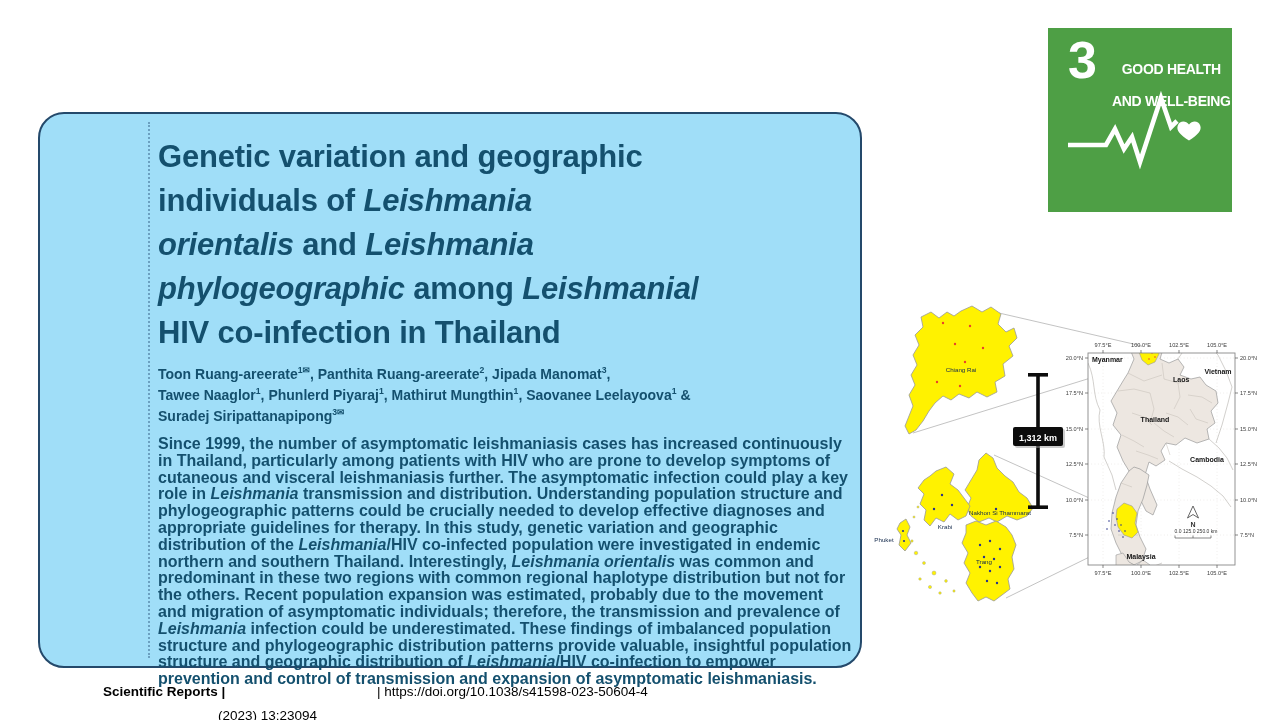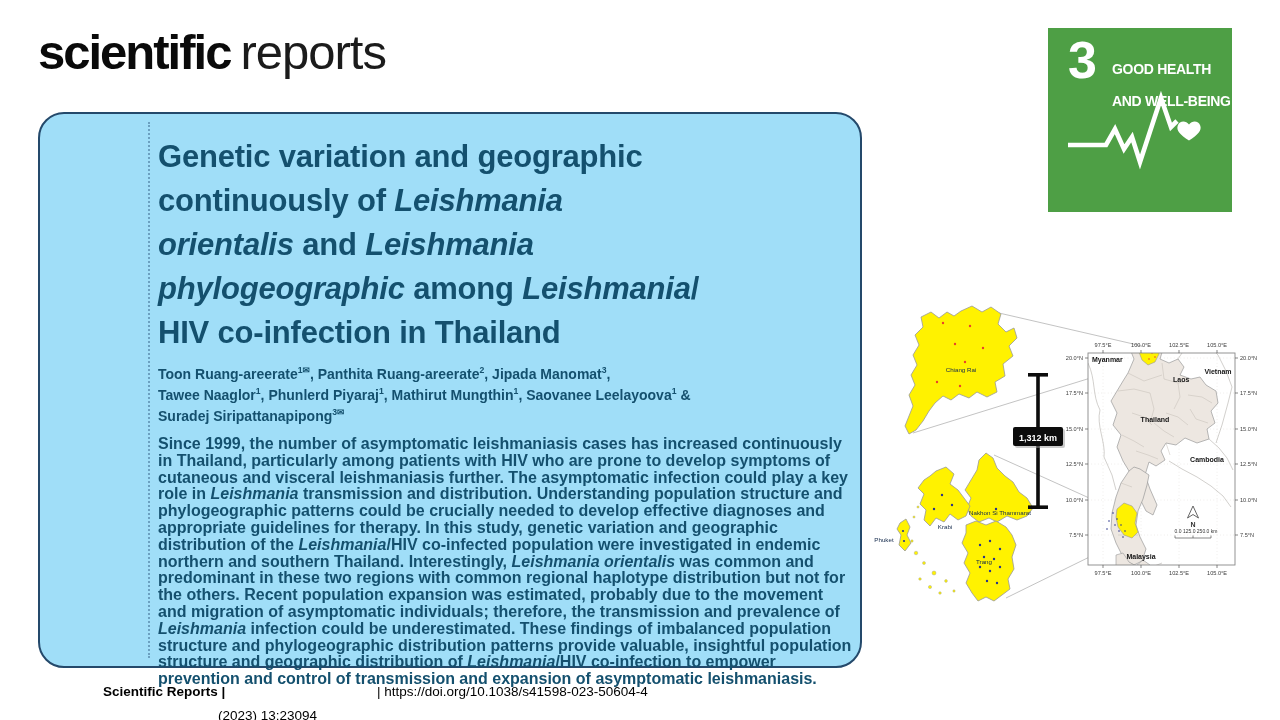--- a/index.html
+++ b/index.html
@@ -8,21 +8,21 @@
 
   
   .logo{position:absolute;left:38px;top:24px;font-size:49px;white-space:nowrap;}
   .logo .b{font-weight:800;color:#0a0a0a;letter-spacing:-2px;}
   .logo .l{font-weight:400;color:#1b1b1b;letter-spacing:-1px;margin-left:10px;}
 
   
   .sdg{position:absolute;left:1048px;top:28px;width:184px;height:184px;background:#4E9F45;}
   .sdg .num{position:absolute;left:20px;top:2px;font-size:52px;font-weight:800;color:#fff;}
   .sdg .ttl{position:absolute;left:64px;top:17px;font-size:14px;line-height:16px;
-            font-weight:800;color:#fff;letter-spacing:-0.3px;white-space:pre-line;}
+            font-weight:800;color:#fff;letter-spacing:-0.3px;white-space:pre-line;text-align:center;}
   .sdg svg{position:absolute;left:0;top:0;}
 
   
   .abox{position:absolute;left:38px;top:112px;width:824px;height:556px;background:#A0DEF8;
         border:2px solid #24496B;border-radius:26px;box-sizing:border-box;padding-left:44px;}
   .abox .rule{position:absolute;left:108px;top:8px;bottom:8px;width:0;
         border-left:2px dotted #6BA0C0;}
   .abox .content{position:absolute;left:118px;top:21px;width:700px;color:#14506E;}
   .title{font-size:31px;line-height:44px;font-weight:700;letter-spacing:-0.2px;}
   .title div{white-space:nowrap;}
@@ -47,42 +47,39 @@
   .prov-t{font-size:6.2px;fill:#13294b;}
   .dist-t{font-size:9px;font-weight:700;fill:#ffffff;}
   .scale-t{font-size:5px;fill:#333;}
   .north-t{font-size:7px;font-weight:700;fill:#333;}
 </style>
 </head>
 <body>
 
 <div class="page">
 
-  <div class="logo">
-    <span class="b">scientific</span><span class="l">reports</span>
-  </div>
 
   <div class="sdg">
     <div class="num">3</div>
     <div class="ttl">
       <span>GOOD HEALTH</span><br>
       <span>AND WELL-BEING</span>
     </div>
     <svg width="184" height="184" viewBox="0 0 184 184">
       <polyline points="20,117 58,117 67,101 76,121 84,109 92,134 113,70 123,99 129,93" fill="none" stroke="#ffffff" stroke-width="4.6"></polyline>
       <path d="M141,96.5 c-3.2,-4.3 -9.6,-3.8 -11.3,1.2 c-1.6,4.8 2.3,9 11.3,14.8 c9,-5.8 12.9,-10 11.3,-14.8 c-1.7,-5 -8.1,-5.5 -11.3,-1.2 Z" fill="#ffffff"></path>
     </svg>
   </div>
 
   <div class="abox">
     <div class="rule"></div>
     <div class="content">
       <div class="title">
         <div><span>Genetic variation and geographic</span></div>
-        <div><span>continuously of </span><span class="it">Leishmania</span></div>
+        <div><span>individuals of </span><span class="it">Leishmania</span></div>
         <div><span class="it">orientalis</span><span> and </span><span class="it">Leishmania</span></div>
         <div><span class="it">phylogeographic</span><span> among </span><span class="it">Leishmania</span><span>/</span></div>
         <div><span>HIV co-infection in Thailand</span></div>
       </div>
       <div class="authors">
         <div><span>Toon Ruang-areerate</span><sup>1</sup><sup>✉</sup><span>, Panthita Ruang-areerate</span><sup>2</sup><span>, Jipada Manomat</span><sup>3</sup><span>,</span></div>
         <div><span>Tawee Naaglor</span><sup>1</sup><span>, Phunlerd Piyaraj</span><sup>1</sup><span>, Mathirut Mungthin</span><sup>1</sup><span>, Saovanee Leelayoova</span><sup>1</sup><span> &amp;</span></div>
         <div><span>Suradej Siripattanapipong</span><sup>3</sup><sup>✉</sup></div>
       </div>
       <div class="abstract"><span>Since 1999, the number of asymptomatic leishmaniasis cases has increased continuously in Thailand, particularly among patients with HIV who are prone to develop symptoms of cutaneous and visceral leishmaniasis further. The asymptomatic infection could play a key role in </span><span class="it">Leishmania</span><span> transmission and distribution. Understanding population structure and phylogeographic patterns could be crucially needed to develop effective diagnoses and appropriate guidelines for therapy. In this study, genetic variation and geographic distribution of the </span><span class="it">Leishmania</span><span>/HIV co-infected population were investigated in endemic northern and southern Thailand. Interestingly, </span><span class="it">Leishmania orientalis</span><span> was common and predominant in these two regions with common regional haplotype distribution but not for the others. Recent population expansion was estimated, probably due to the movement and migration of asymptomatic individuals; therefore, the transmission and prevalence of </span><span class="it">Leishmania</span><span> infection could be underestimated. These findings of imbalanced population structure and phylogeographic distribution patterns provide valuable, insightful population structure and geographic distribution of </span><span class="it">Leishmania</span><span>/HIV co-infection to empower prevention and control of transmission and expansion of asymptomatic leishmaniasis.</span></div>

